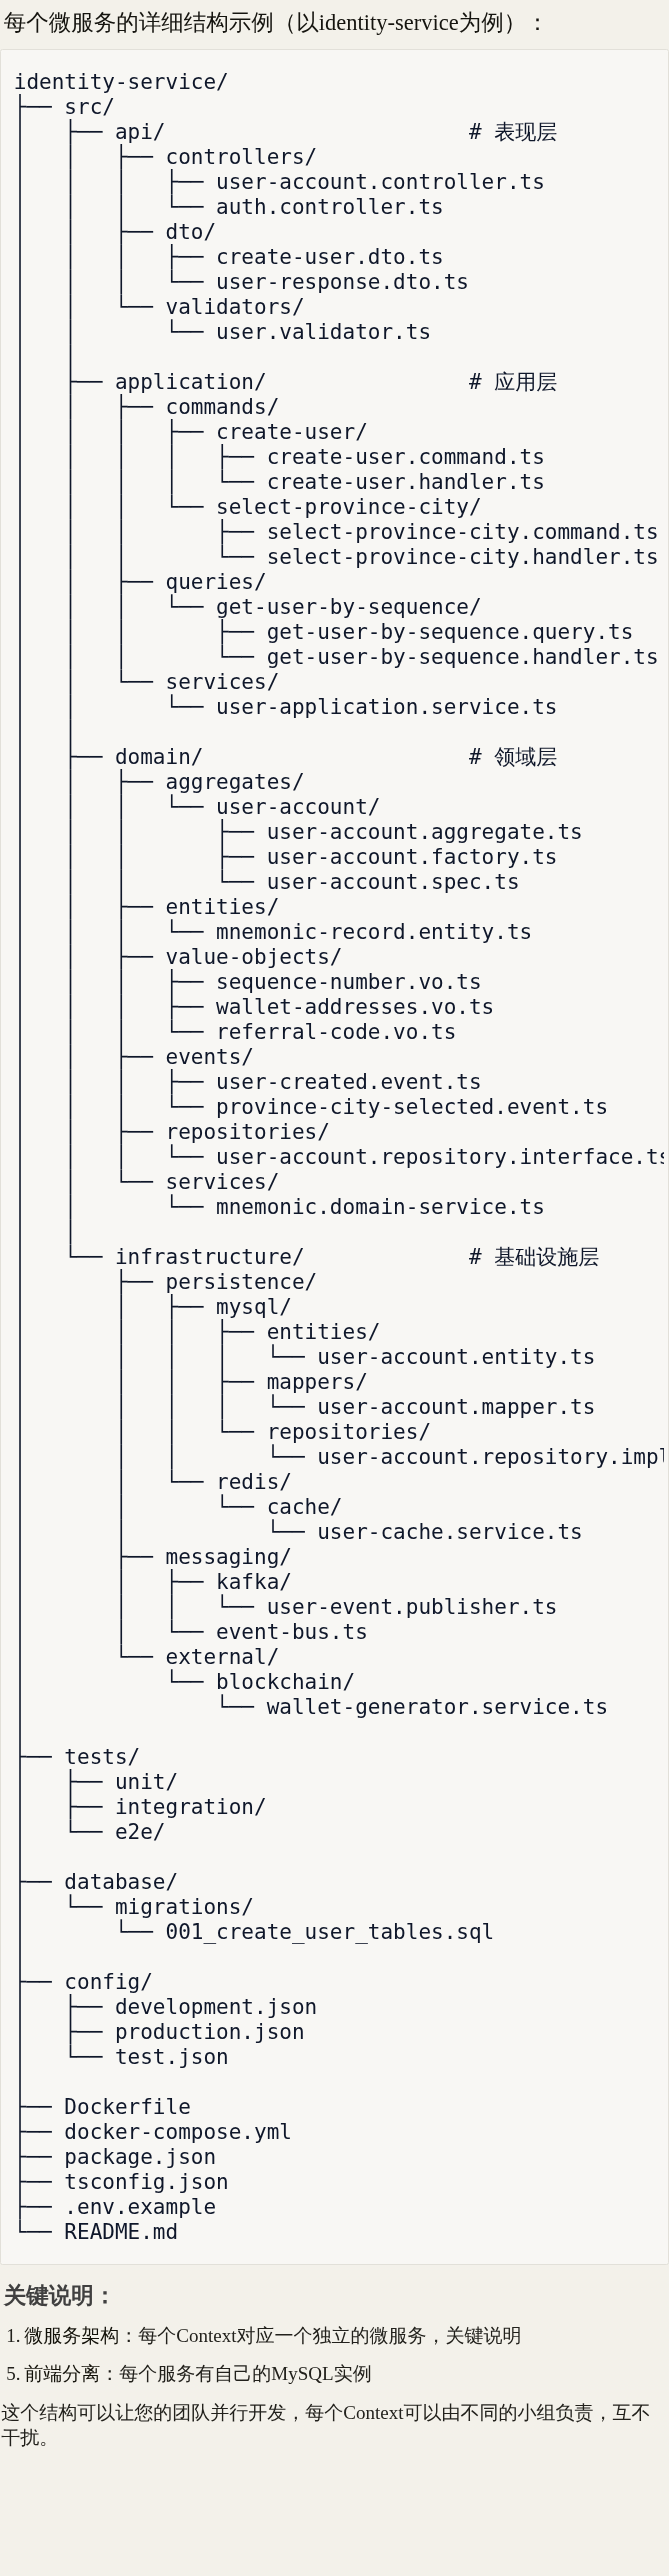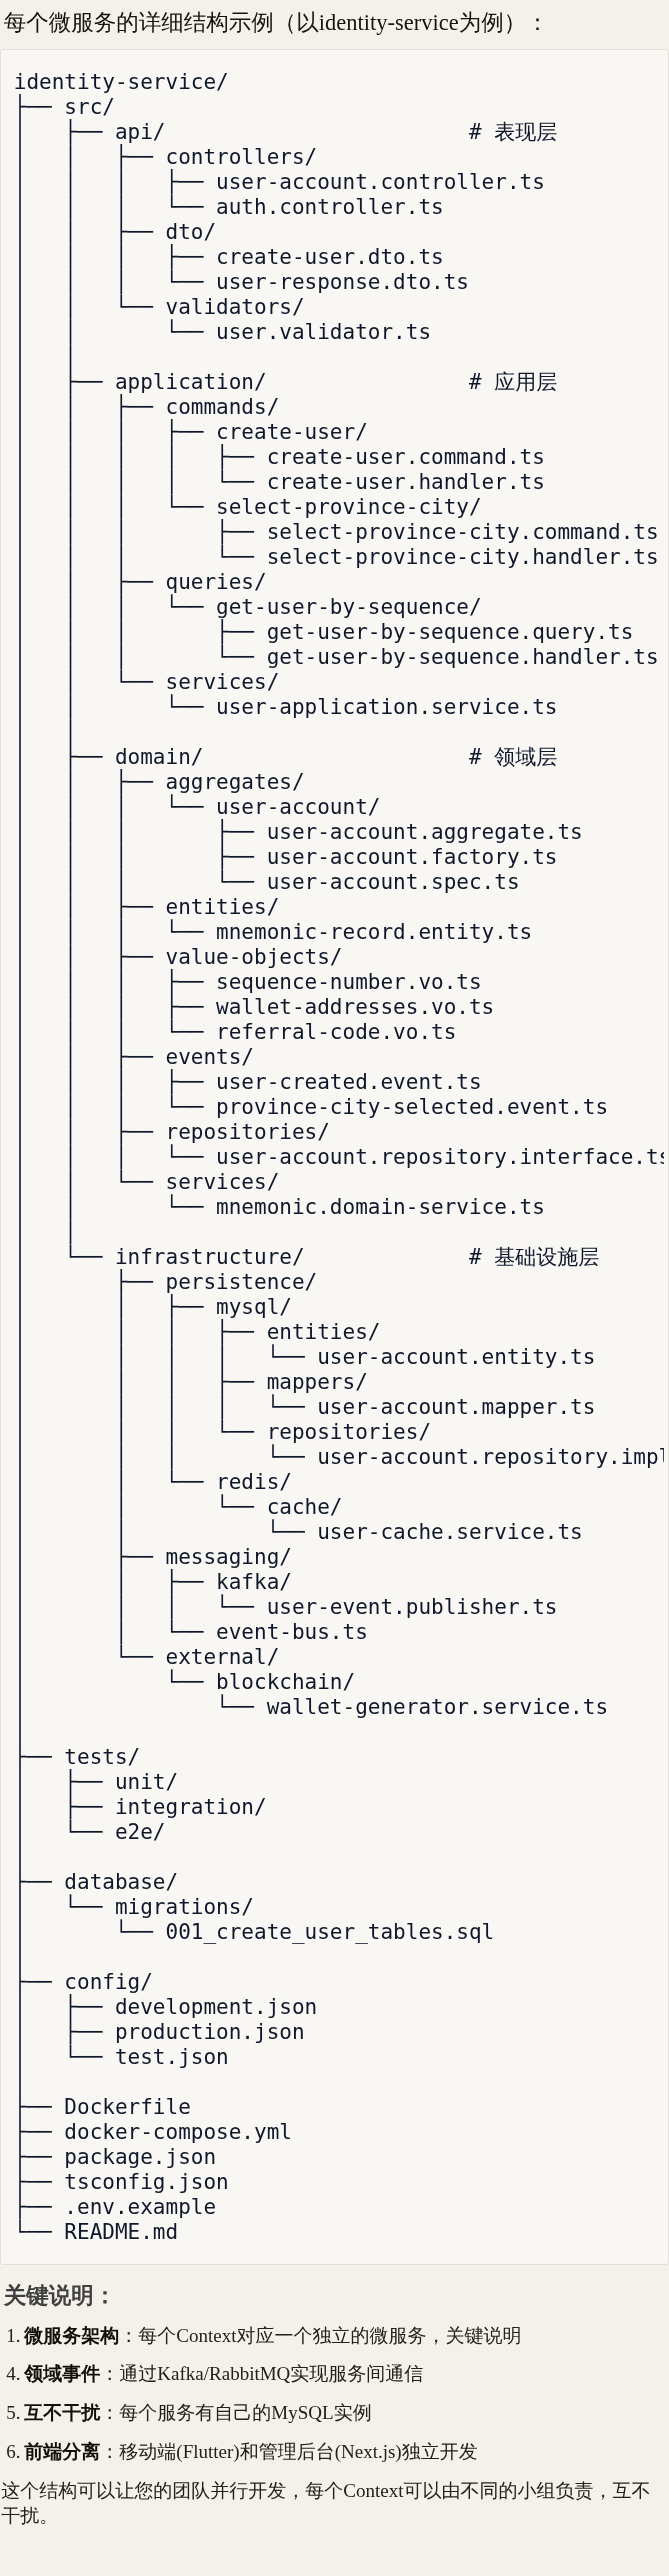--- a/index.html
+++ b/index.html
@@ -51,21 +51,21 @@
   .note {
     font-size: 19px;
     line-height: 25px;
     margin-bottom: 13.8px;
     color: #22211c;
   }
   .note .num {
     margin-right: 3.8px;
   }
   .note .label {
-    font-weight: 700;
+    font-weight: 400;
     color: #121109;
   }
   .closing {
     margin: 5px 0 0 1.3px;
     font-size: 19px;
     line-height: 25px;
     color: #22211c;
   }
 </style>
 </head>
@@ -160,19 +160,17 @@
 ├── package.json
 ├── tsconfig.json
 ├── .env.example
 └── README.md</pre>
 </section>
 
 <h2 class="notes-heading">关键说明：</h2>
 
 <div class="notes" id="notes-list">
     <div class="note"><span class="num">1.</span><span class="label">微服务架构</span><span class="text">：每个Context对应一个独立的微服务，关键说明</span></div>
-    <div class="note"><span class="num">4.</span><span class="label">领域事件</span><span class="text">：通过Kafka/RabbitMQ实现服务间通信</span></div>
-    <div class="note"><span class="num">5.</span><span class="label">互不干扰</span><span class="text">：每个服务有自己的MySQL实例</span></div>
-    <div class="note"><span class="num">6.</span><span class="label">前端分离</span><span class="text">：移动端(Flutter)和管理后台(Next.js)独立开发</span></div>
+    <div class="note"><span class="num">5.</span><span class="label">前端分离</span><span class="text">：每个服务有自己的MySQL实例</span></div>
   </div>
 
 <p class="closing">这个结构可以让您的团队并行开发，每个Context可以由不同的小组负责，互不干扰。</p>
 
 
 </body></html>

